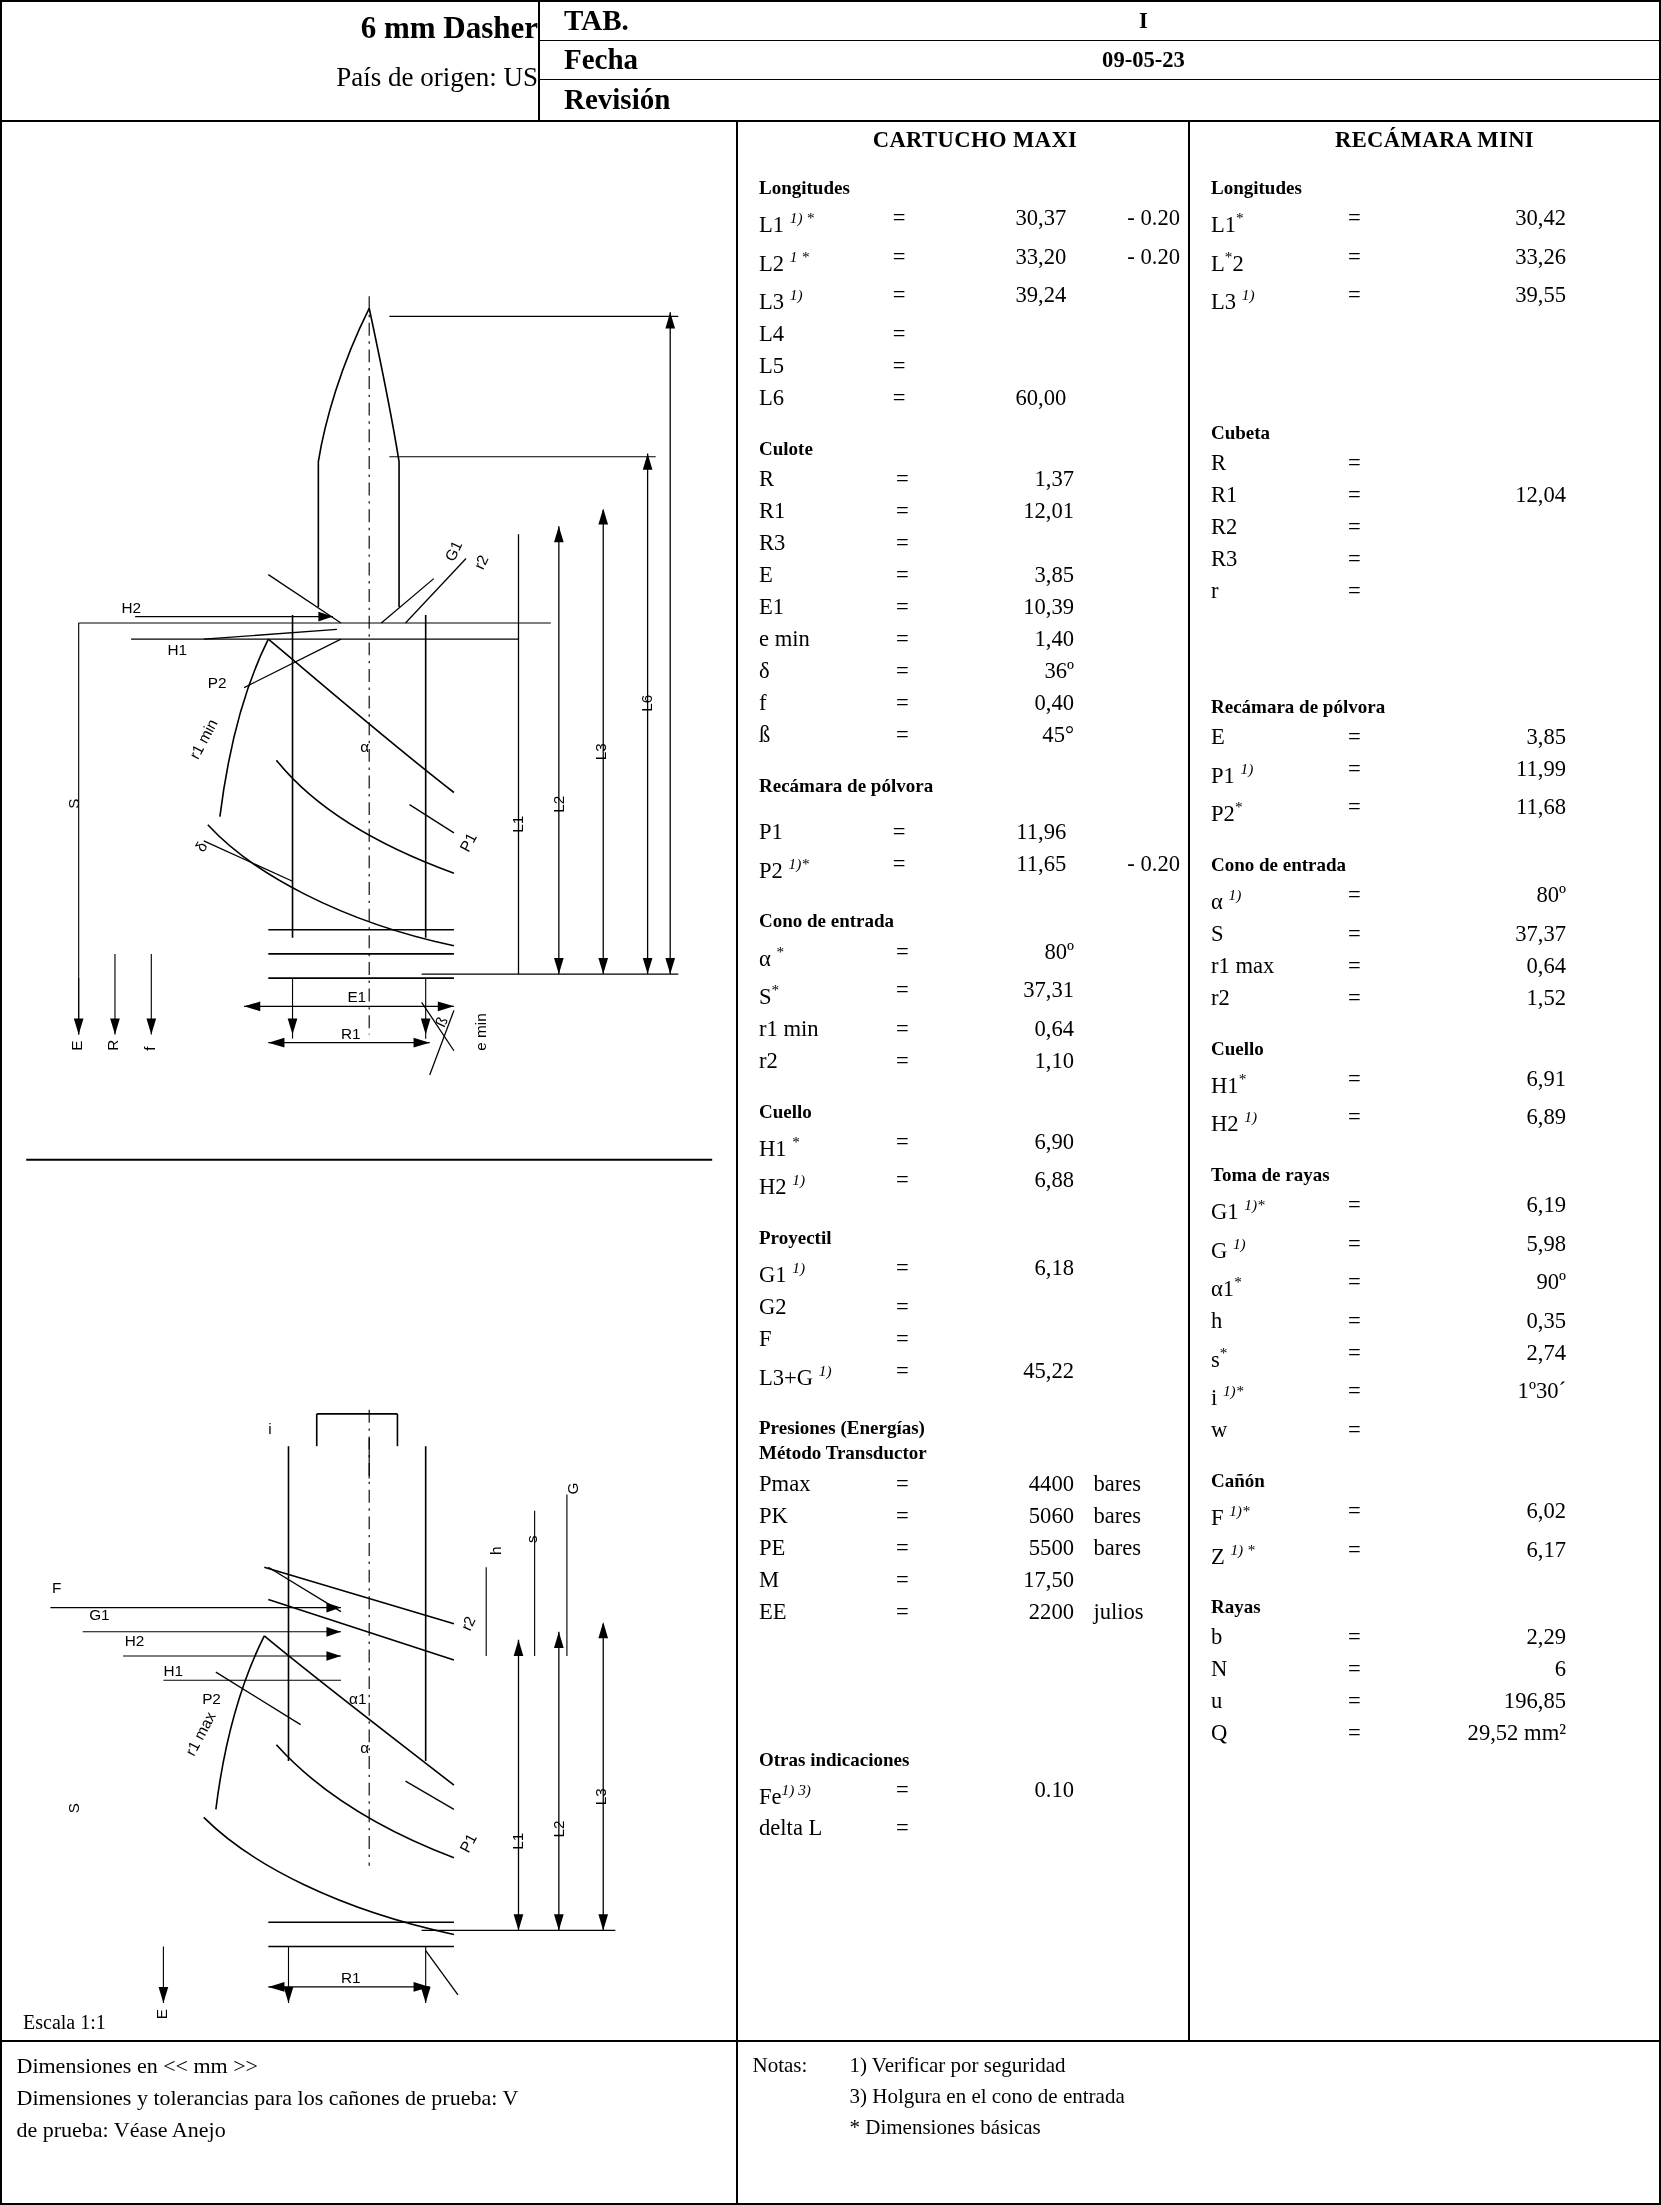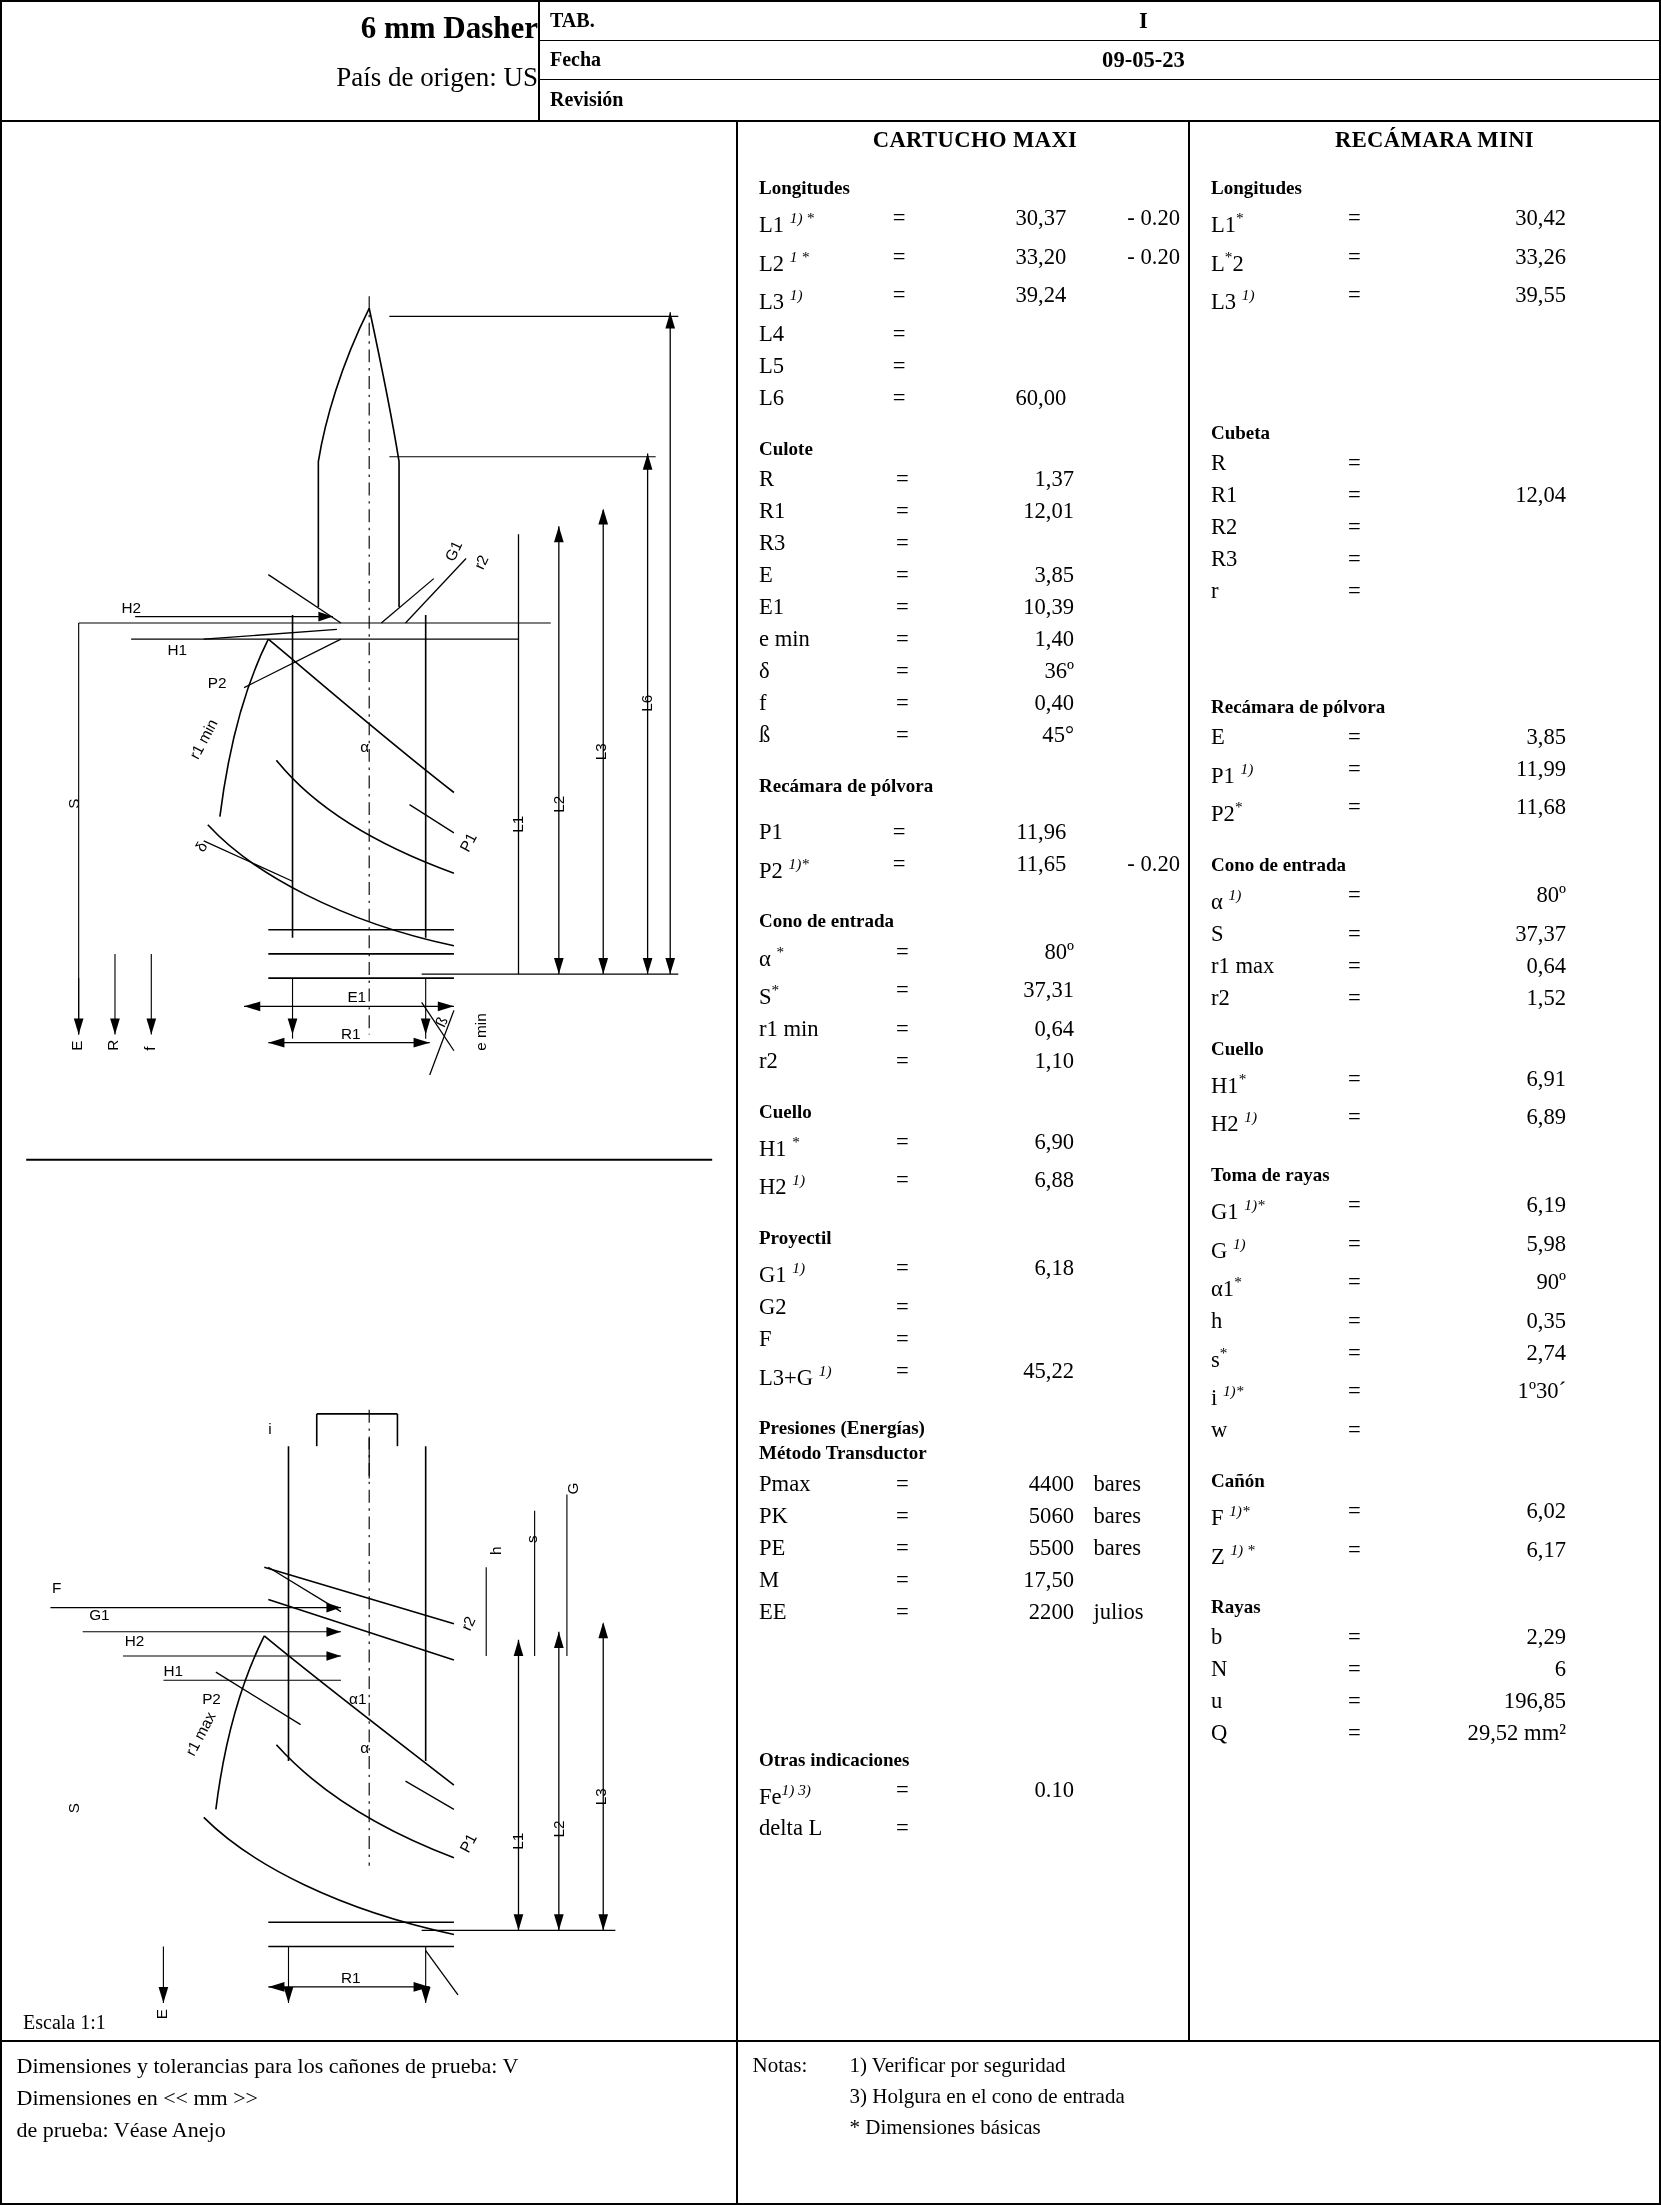--- a/index.html
+++ b/index.html
@@ -66,23 +66,23 @@
   .hdr-row {
     display: flex;
     border-bottom: 1.6px solid #000;
     box-sizing: border-box;
     height: 33%;
     align-items: center;
   }
   .hdr-row:last-child { border-bottom: none; }
   .hdr-row .lbl {
     width: 161px;
-    font-size: 20px;
+    font-size: 29px;
     font-weight: bold;
-    padding-left: 10px;
+    padding-left: 24px;
     box-sizing: border-box;
   }
   .hdr-row .val {
     flex: 1;
     text-align: center;
     font-size: 22.6px;
     font-weight: bold;
     padding-right: 73px;
     box-sizing: border-box;
   }
@@ -779,22 +779,22 @@
             <div class="sym">Q</div>
             <div class="eq">=</div>
             <div class="val">29,52 mm²</div>
           </div>
       </div>
     </div>
   </div>
 
   <div class="footer">
     <div class="foot-left">
+      <div>Dimensiones en &lt;&lt; mm &gt;&gt;</div>
       <div>Dimensiones y tolerancias para los cañones de prueba: V</div>
-      <div>Dimensiones en &lt;&lt; mm &gt;&gt;</div>
       <div>de prueba: Véase Anejo</div>
     </div>
     <div class="foot-right">
       <div class="note-line">
         <div class="nlbl">Notas:</div>
         <div>1) Verificar por seguridad</div>
       </div>
       <div class="note-line">
         <div class="nlbl"></div>
         <div>3) Holgura en el cono de entrada</div>

